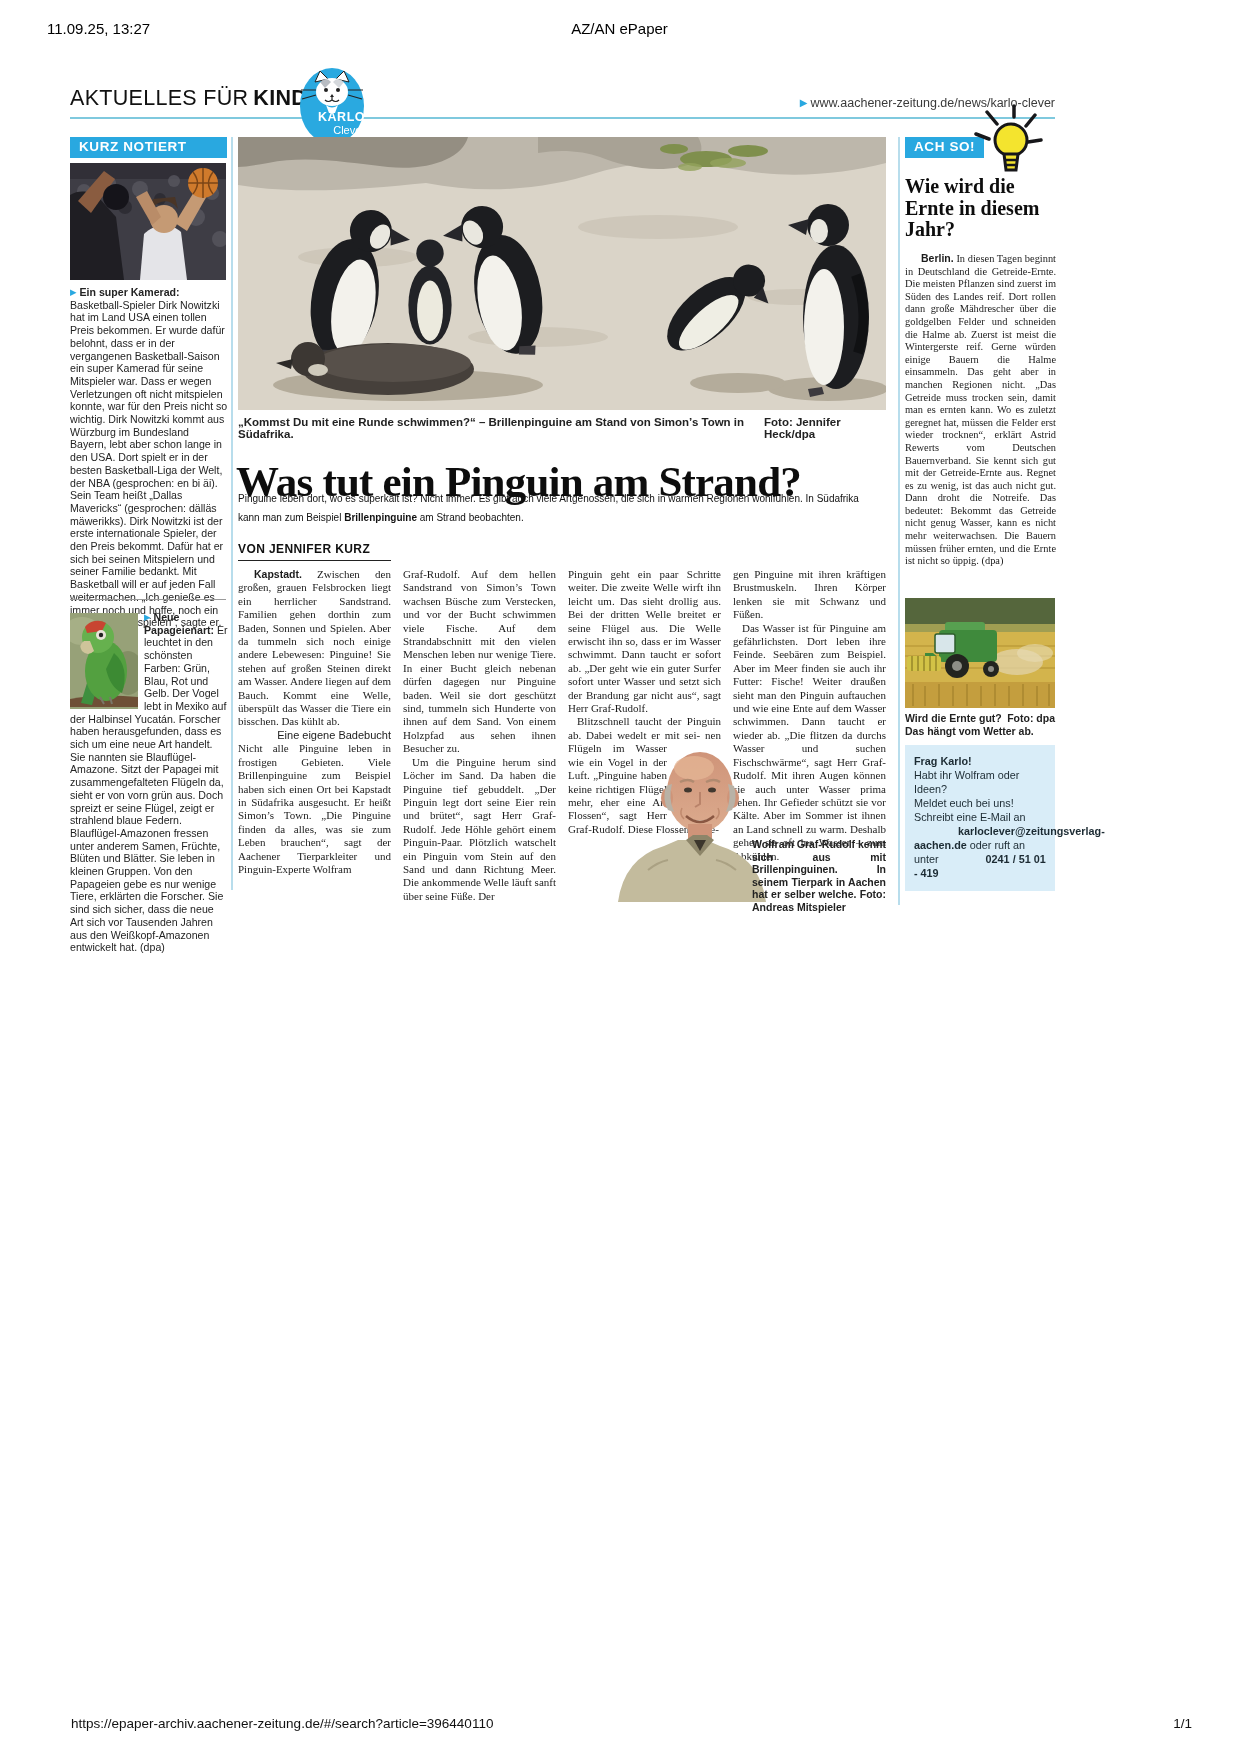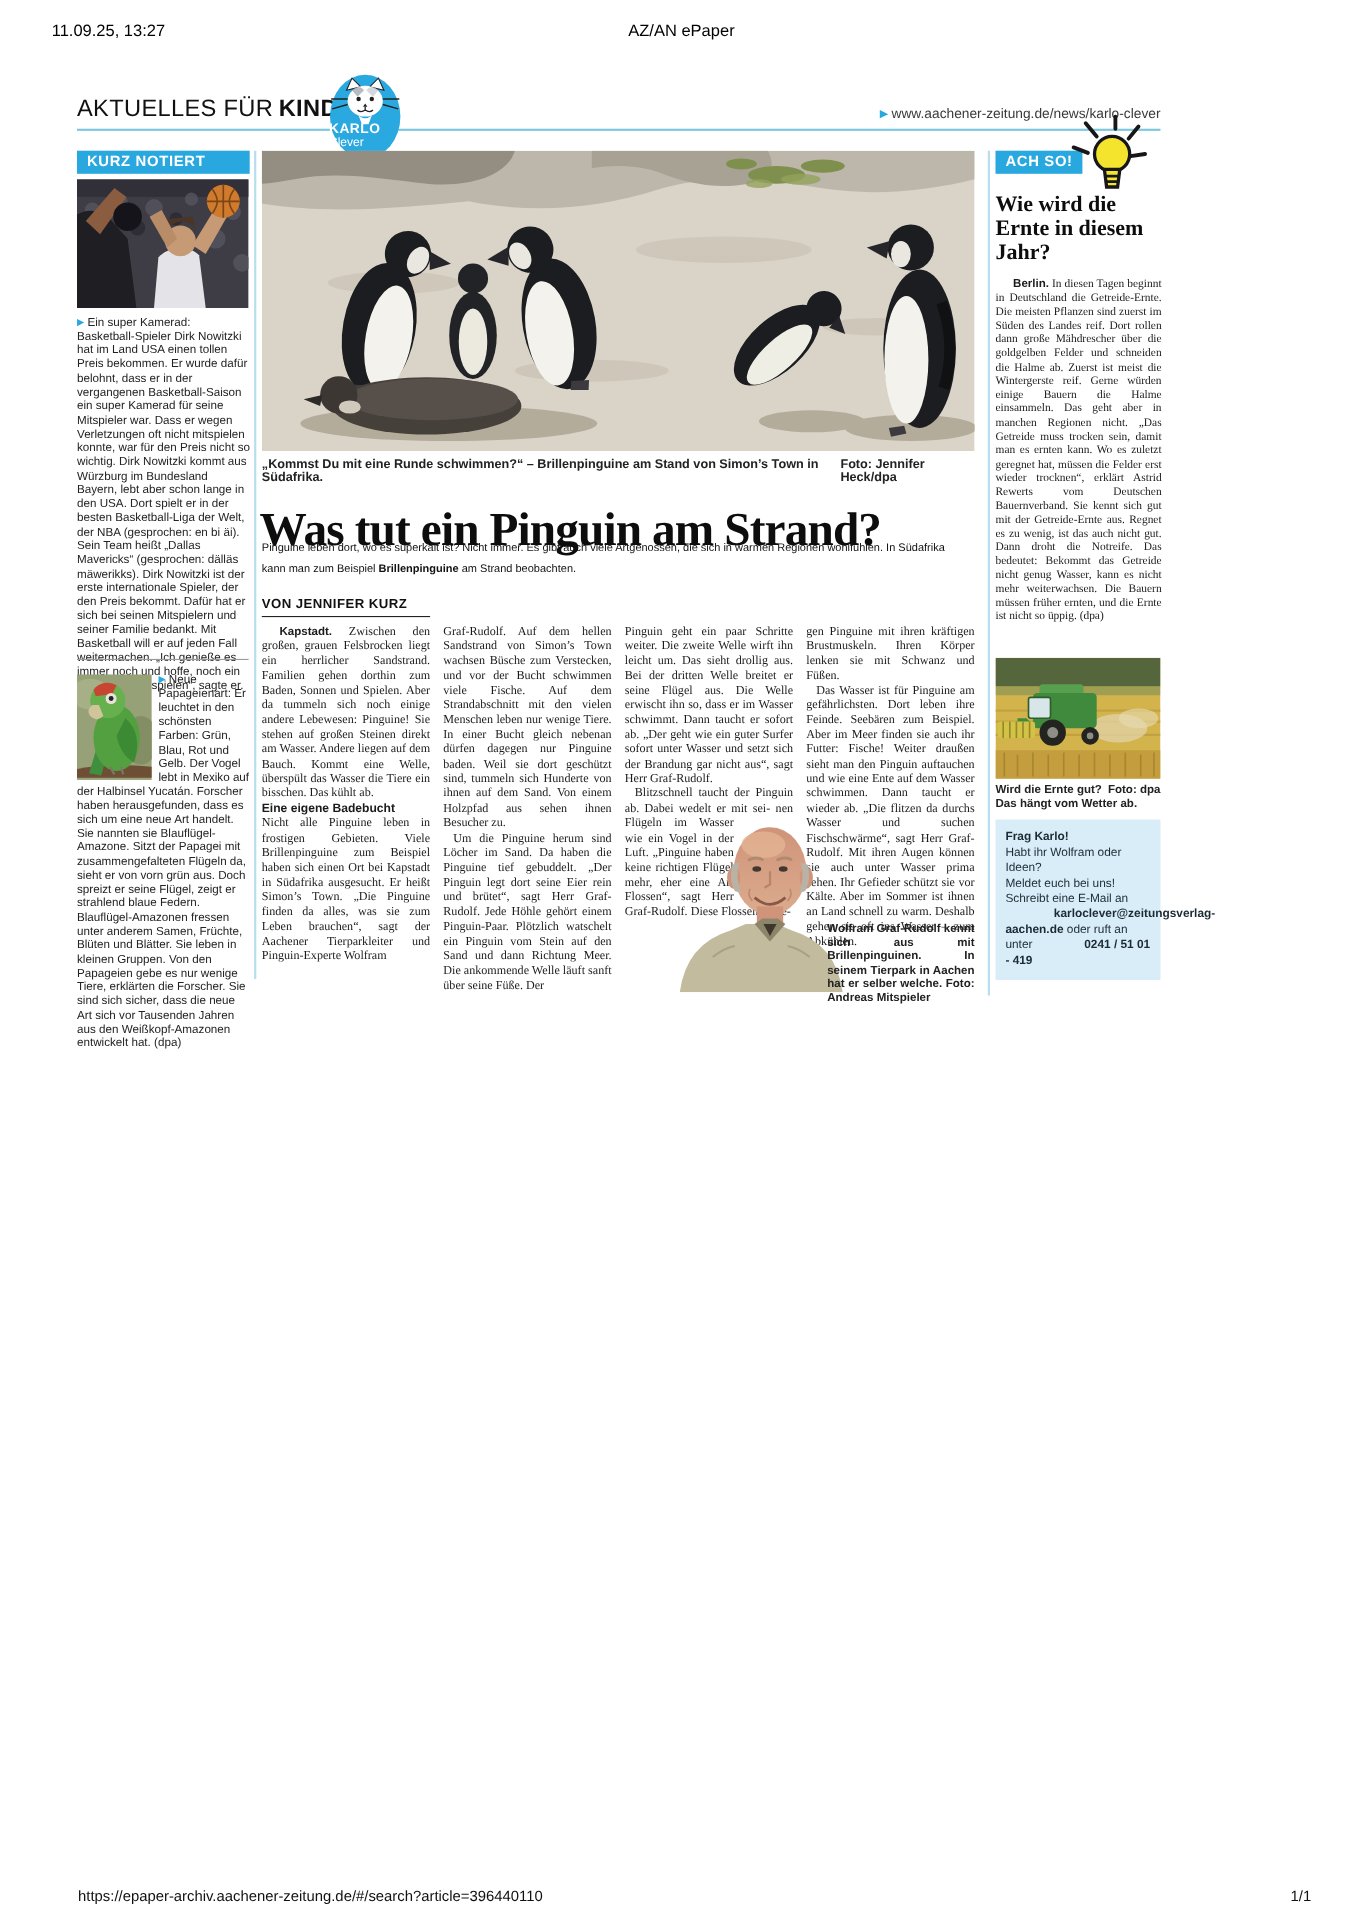--- a/index.html
+++ b/index.html
@@ -11,34 +11,34 @@
   .vtitle{left:0;top:20px;width:100%;text-align:center;font-size:15px;color:#000;}
   .vfoot{left:47px;top:1716px;font-size:13.5px;color:#111;text-decoration:none;padding-left:24px;}
   .vpage{right:47px;top:1716px;font-size:13.5px;color:#111;}
   
   .mast{left:70px;top:86px;font-size:21.5px;letter-spacing:.3px;color:#111;}
   .mast .b{font-weight:bold;margin-left:5px;}
   .mastrule{left:70px;top:117px;width:985px;height:2px;background:#7fc9de;}
   .website{right:184px;top:96px;font-size:12.5px;color:#3a3a3a;text-decoration:none;}
   .website .arr{color:#29a8e0;font-size:10px;vertical-align:1px;margin-right:3px;}
   .logo{left:299px;top:66px;width:66px;height:80px;}
-  .logo span{position:absolute;width:100%;text-align:left;color:#fff;}
+  .logo span{position:absolute;width:100%;text-align:right;color:#fff;}
   .logo .l1{top:44px;font-weight:bold;font-size:12.5px;letter-spacing:.5px;}
   .logo .l2{top:58px;font-size:11px;}
   
   .banner{background:#29a8e0;color:#fff;font-weight:bold;font-size:13.5px;letter-spacing:.6px;
           padding:2px 9px 4px;display:inline-block;}
   
   .kbanner{left:70px;top:137px;width:139px;}
   .bbphoto{left:70px;top:163px;width:156px;height:117px;}
   .kitem{left:70px;top:286px;width:158px;font-size:10.6px;line-height:12.7px;color:#232323;}
   .kdiv{left:70px;top:599px;width:156px;height:1px;background:#9a9a9a;}
   .kitem2{left:70px;top:611px;width:158px;font-size:10.6px;line-height:12.7px;color:#232323;}
   .kitem .arr,.kitem2 .arr{color:#29a8e0;font-size:8.5px;vertical-align:1px;}
-  .klead{font-weight:normal;}
+  .klead{font-weight:bold;}
   .parrot{float:left;width:68px;height:96px;margin:2px 6px 2px 0;}
   
   .vrule{width:2px;background:#b8ddec;}
   .v1{left:231px;top:137px;height:753px;}
   .v2{left:898px;top:137px;height:768px;}
   
   .mainphoto{left:238px;top:137px;width:648px;height:273px;}
   .pcap{left:238px;top:416px;width:648px;display:flex;justify-content:space-between;
         font-size:11.5px;font-weight:bold;color:#222;}
   .headline{left:236px;top:429px;width:652px;font-family:"Liberation Serif",serif;font-weight:bold;
@@ -46,22 +46,22 @@
   .lede{left:238px;top:489px;width:644px;font-size:10px;line-height:19px;color:#111;}
   .lede .b{font-weight:bold;}
   .byline{left:238px;top:542px;font-size:12px;font-weight:bold;letter-spacing:.4px;color:#111;}
   .bylinerule{left:238px;top:560px;width:153px;height:1px;background:#222;}
   .cols{left:238px;top:568px;width:648px;display:flex;gap:12px;}
   .col{flex:0 0 153px;width:153px;font-family:"Liberation Serif",serif;font-size:11px;
        line-height:13.4px;text-align:justify;color:#1b1b1b;}
   .col p{margin:0;}
   .ind{text-indent:9px;}
   .dl{font-family:Liberation Sans, sans-serif;font-weight:bold;font-size:10.5px;padding-left:16px;}
-  .subhead{font-family:"Liberation Sans",sans-serif;font-weight:bold;font-size:11px;
-           margin:7px 0 5px;text-align:left;}
+  .subhead{font-family:"Liberation Sans",sans-serif;font-weight:normal;font-size:11px;
+           margin:7px 0 5px;text-align:right;}
   .wr{float:right;width:54px;height:78px;}
   .portrait{left:608px;top:740px;width:168px;height:162px;}
   .portcap{left:752px;top:838px;width:134px;font-size:10.5px;font-weight:bold;
            line-height:12.6px;color:#222;text-align:justify;}
   .portcap .credit{font-weight:bold;}
   
   .abanner{left:905px;top:137px;}
   .bulb{left:966px;top:102px;width:80px;height:78px;}
   .achhead{left:905px;top:176px;width:150px;font-family:"Liberation Serif",serif;font-weight:bold;
            font-size:20px;line-height:21.5px;color:#0d0d0d;}

